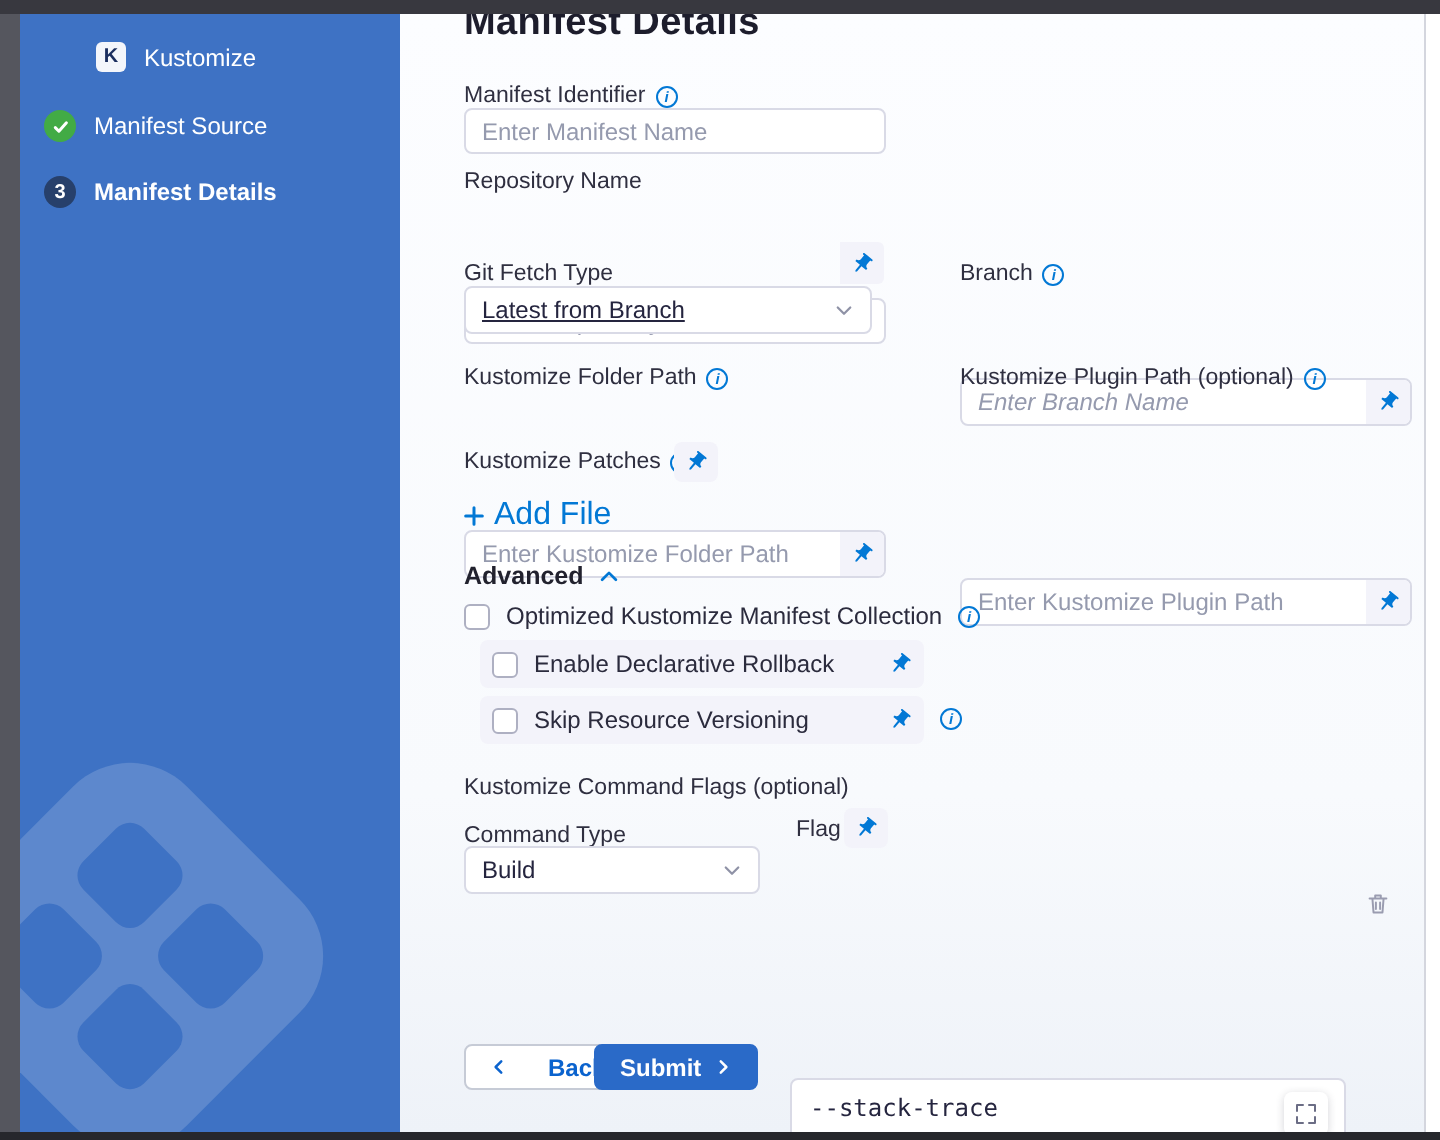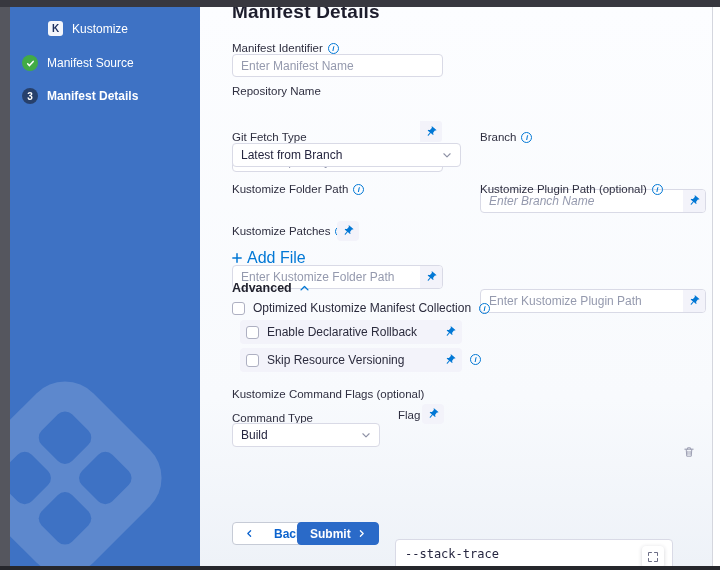--- a/index.html
+++ b/index.html
@@ -116,21 +116,21 @@
         <svg width="12" height="12" viewBox="0 0 24 24" style="transform:rotate(40deg)">
             <path fill="#0278d5" d="M16 9V4h1c.55 0 1-.45 1-1s-.45-1-1-1H7c-.55 0-1 .45-1 1s.45 1 1 1h1v5c0 1.66-1.34 3-3 3v2h5.97v7l1 1 1-1v-7H19v-2c-1.66 0-3-1.34-3-3z"></path>
           </svg>
       </span>
     </div>
 
     <div class="abs lbl" style="left:32px; top:124px;flex-direction:column;">
       <span>Git Fetch Type</span>
       <span class="info">i</span>
     </div>
-    <div class="abs sel" style="left:32px; top:136px; width:229px; height:24px;">
+    <div class="abs sel" style="left:32px; top:136px; width:204px; height:24px;text-decoration:underline;">
       <span>Latest from Branch</span>
       <svg width="10" height="10" viewBox="0 0 16 16">
           <path d="M3 6l5 5 5-5" fill="none" stroke="#8f92a6" stroke-width="1.8" stroke-linecap="round" stroke-linejoin="round"></path>
         </svg>
     </div>
 
     <div class="abs lbl" style="left:280px; top:124px;">
       <span>Branch</span>
       <span class="info">i</span>
     </div>

